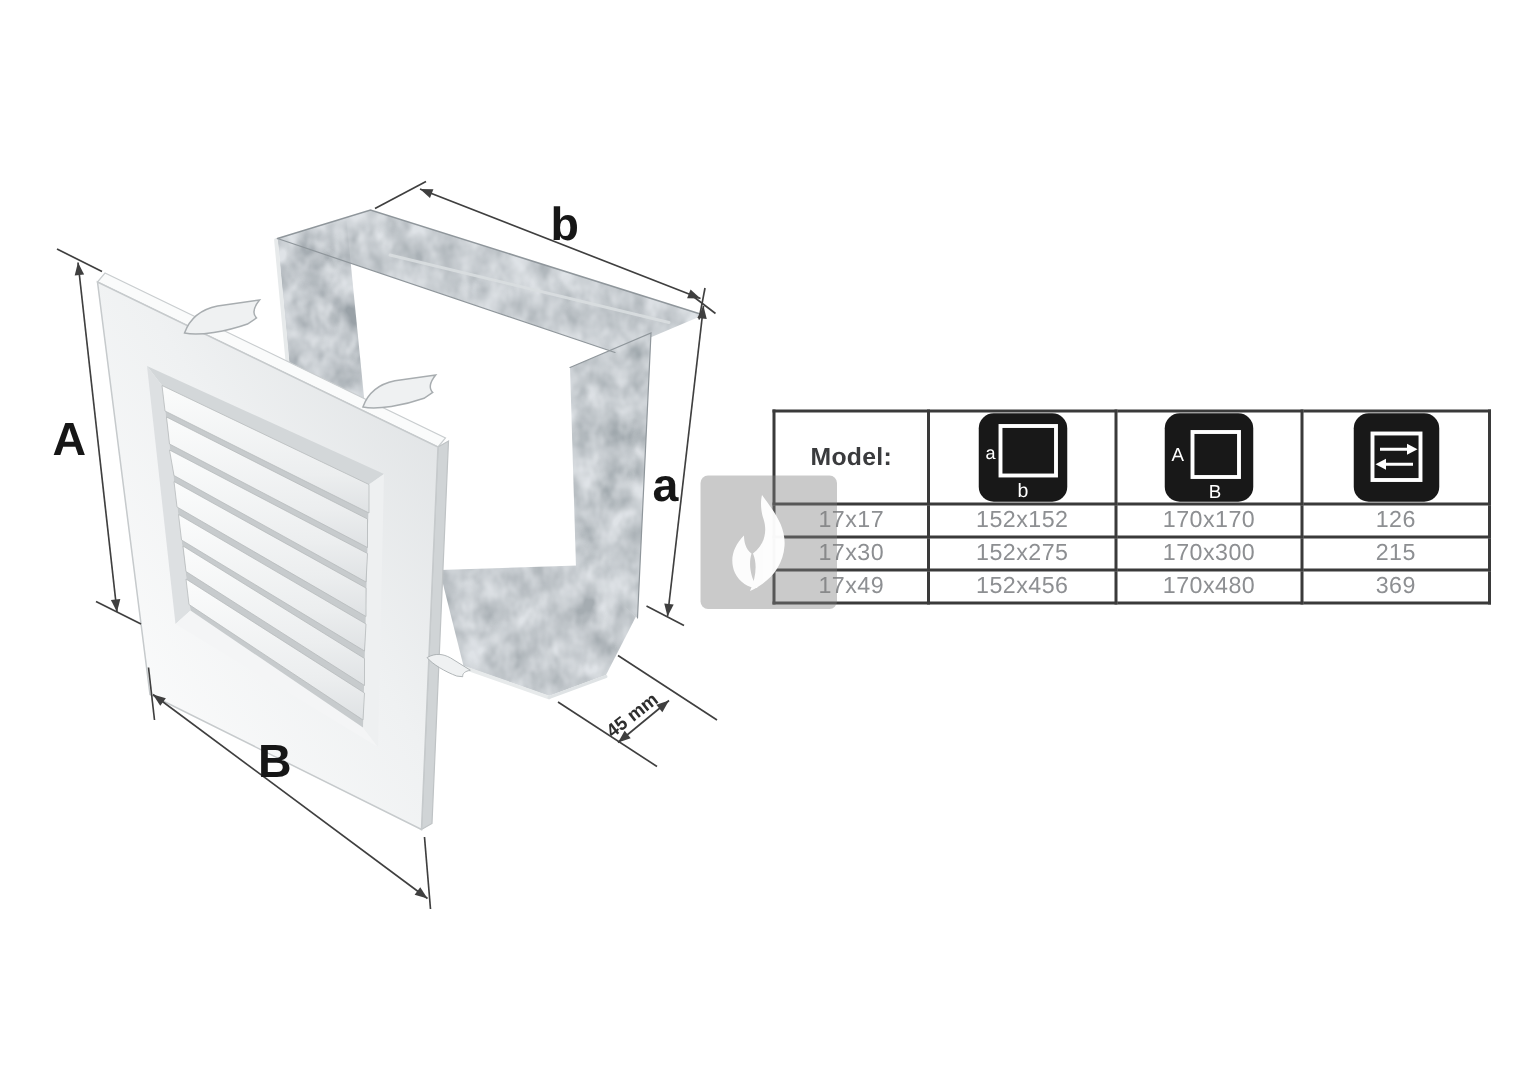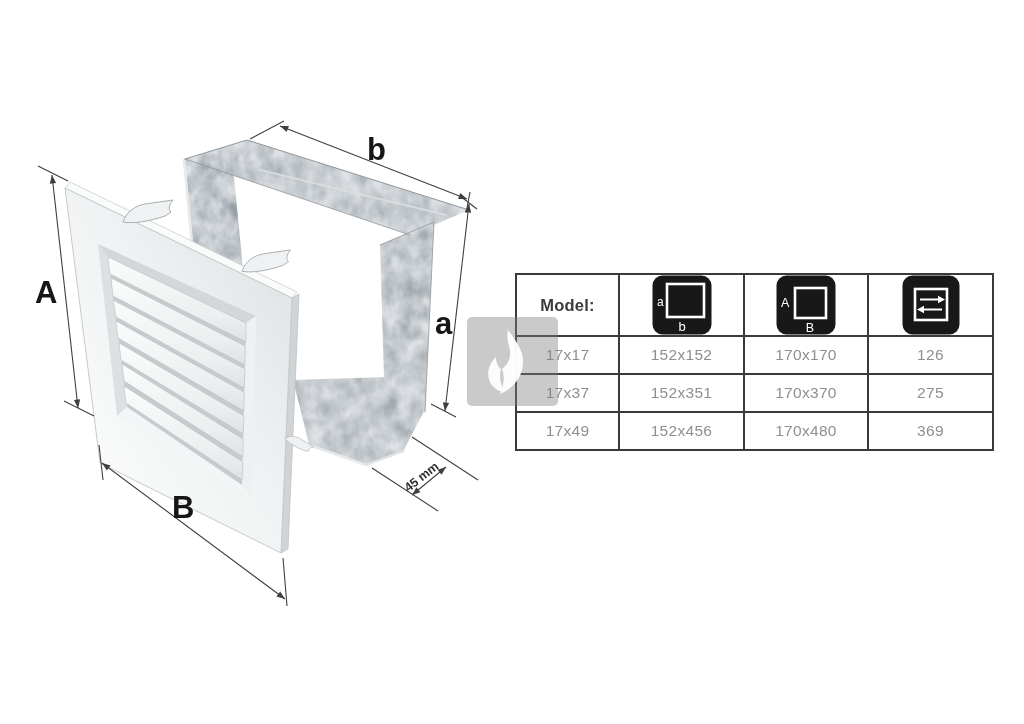--- a/index.html
+++ b/index.html
@@ -6,21 +6,21 @@
   body{width:1024px;height:724px;position:relative;overflow:hidden;
        font-family:"Liberation Sans",sans-serif;}
   .diagram-svg{position:absolute;left:0;top:0;z-index:1;}
   
   .spec-table{position:absolute;left:515px;top:273px;z-index:2;
 
               border-collapse:collapse;table-layout:fixed;}
   .spec-table td{border:2px solid #3a3a3a;text-align:center;vertical-align:middle;
                  padding:0;line-height:1;}
   .spec-table tr.hdr{height:46px;}
-  .spec-table tr.row{height:38px;}
+  .spec-table tr.row{height:22px;}
   .model-hdr{font-size:16.5px;font-weight:bold;color:#3a3b3d;letter-spacing:.2px;}
   .cell-val{font-size:15.5px;color:#8d8f92;letter-spacing:.3px;}
   .hdr-icon{display:block;margin:0 auto;}
   
   .watermark{position:absolute;left:467px;top:317px;width:91px;height:89px;
              background:rgba(128,128,128,0.42);border-radius:5px;z-index:3;}
   .watermark svg{display:block;}
   
   .dim-label{font-family:"Liberation Sans",sans-serif;font-weight:bold;
              font-size:31px;fill:#161616;}
@@ -175,24 +175,24 @@
       </svg>
     </td>
   </tr>
   <tr class="row">
     <td class="cell-val">17x17</td>
     <td class="cell-val">152x152</td>
     <td class="cell-val">170x170</td>
     <td class="cell-val">126</td>
   </tr>
   <tr class="row">
-    <td class="cell-val">17x37</td>
-    <td class="cell-val">152x351</td>
-    <td class="cell-val">170x370</td>
-    <td class="cell-val">275</td>
+    <td class="cell-val">17x30</td>
+    <td class="cell-val">152x275</td>
+    <td class="cell-val">170x300</td>
+    <td class="cell-val">215</td>
   </tr>
   <tr class="row">
     <td class="cell-val">17x49</td>
     <td class="cell-val">152x456</td>
     <td class="cell-val">170x480</td>
     <td class="cell-val">369</td>
   </tr>
 </tbody>
   </table>
 

